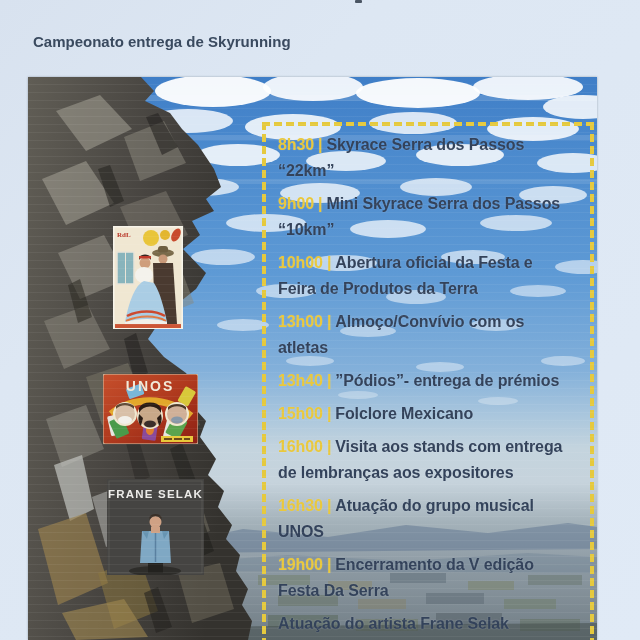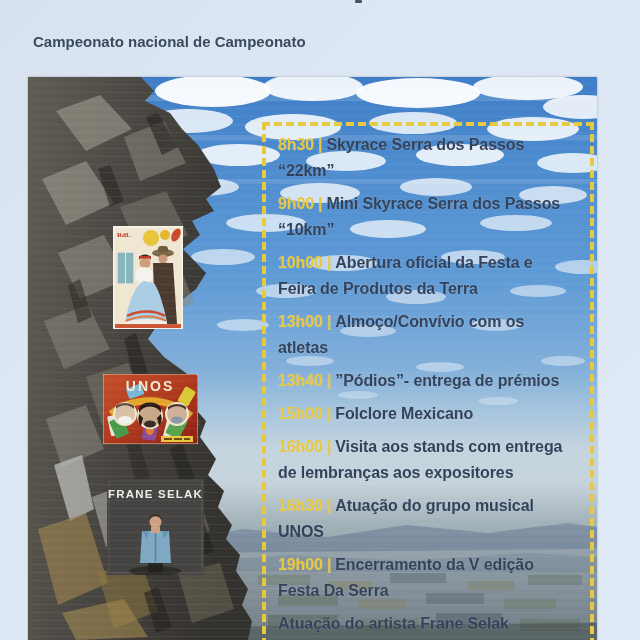--- a/index.html
+++ b/index.html
@@ -18,21 +18,21 @@
   .entry .sep{color:#e9c83d;padding:0 4px;}
   .entry .etext{white-space:pre-line;}
 </style>
 </head>
 <body>
 
 <div class="page">
 
   <div class="top-mark"></div>
 
-  <div class="title">Campeonato nacional de Campeonato</div>
+  <div class="title">Campeonato entrega de Skyrunning</div>
 
   <div class="photo">
 
     <svg class="scene" width="569" height="563" viewBox="0 0 569 563">
       <defs>
         <linearGradient id="skyGrad" x1="0" y1="0" x2="0" y2="1">
           <stop offset="0" stop-color="#3f7ec7"></stop>
           <stop offset="0.12" stop-color="#4a89cd"></stop>
           <stop offset="0.35" stop-color="#5e9ad5"></stop>
           <stop offset="0.52" stop-color="#83b0da"></stop>

